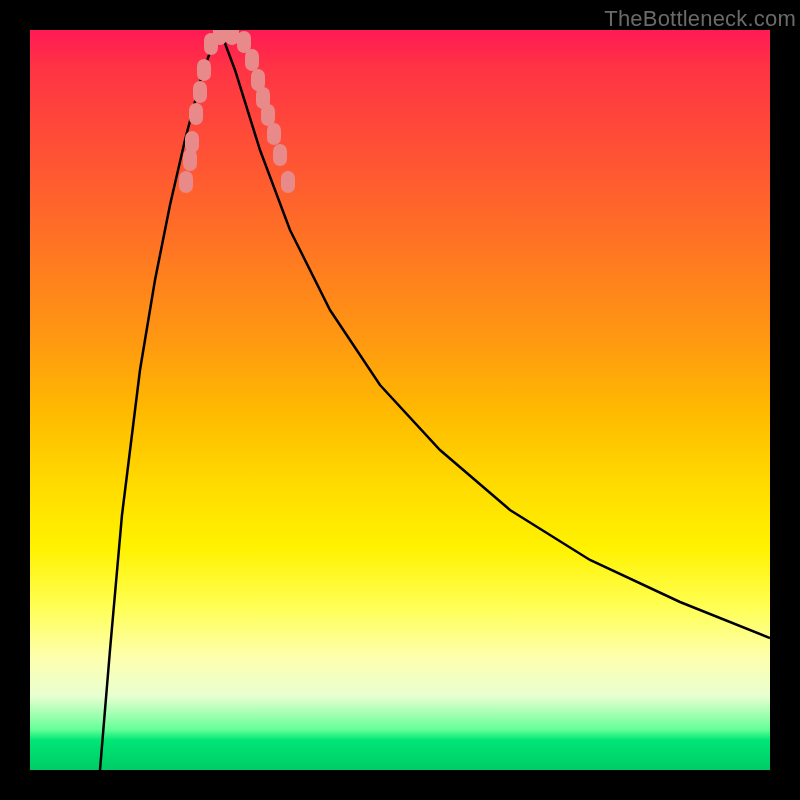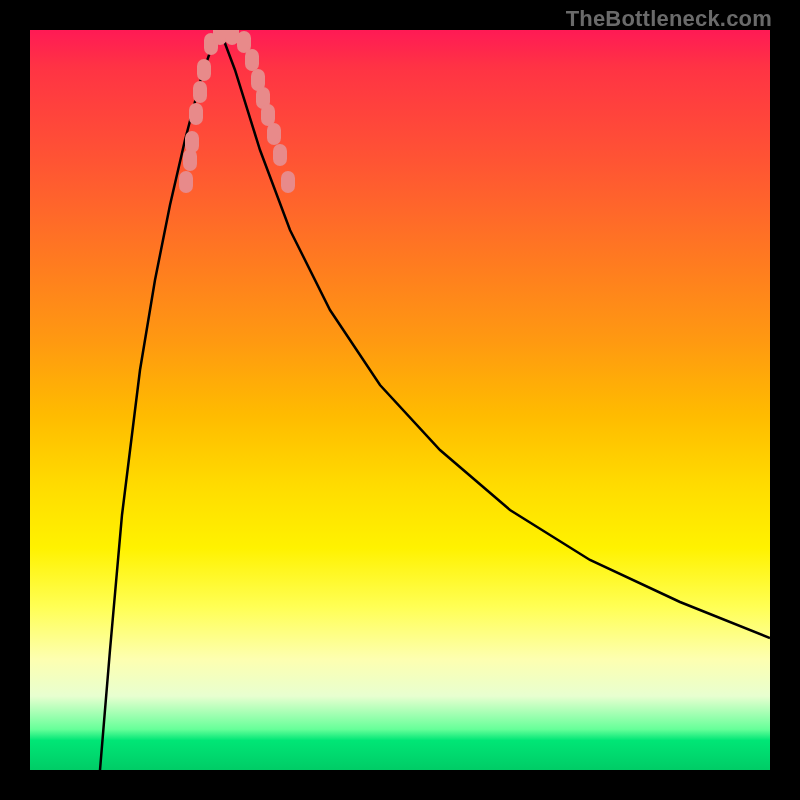--- a/index.html
+++ b/index.html
@@ -37,25 +37,25 @@
   .plot-svg {
     position: absolute;
     left: 0;
     top: 0;
     width: 740px;
     height: 740px;
   }
   .watermark {
     position: absolute;
     top: 6px;
-    right: 28px;
+    right: 4px;
     color: #6a6a6a;
     font-size: 22px;
     letter-spacing: 0.2px;
-    font-weight: 700;
+    font-weight: 400;
   }
 </style>
 </head>
 <body>
 
 <div class="watermark">TheBottleneck.com</div>
 
 <div class="frame">
   <svg class="plot-svg" viewBox="0 0 740 740">
     <path id="left-branch-path" fill="none" stroke="#000" stroke-width="2.5" d="M 70 740 Q 75 680 80 620 Q 86 552.5 92 485 Q 101 412.5 110 340 Q 117.5 295 125 250 Q 132.5 212.5 140 175 Q 147.5 142.5 155 110 Q 163.5 77.5 172 45 Q 179 25 186 5 Q 188 2.5 190 0"></path>

